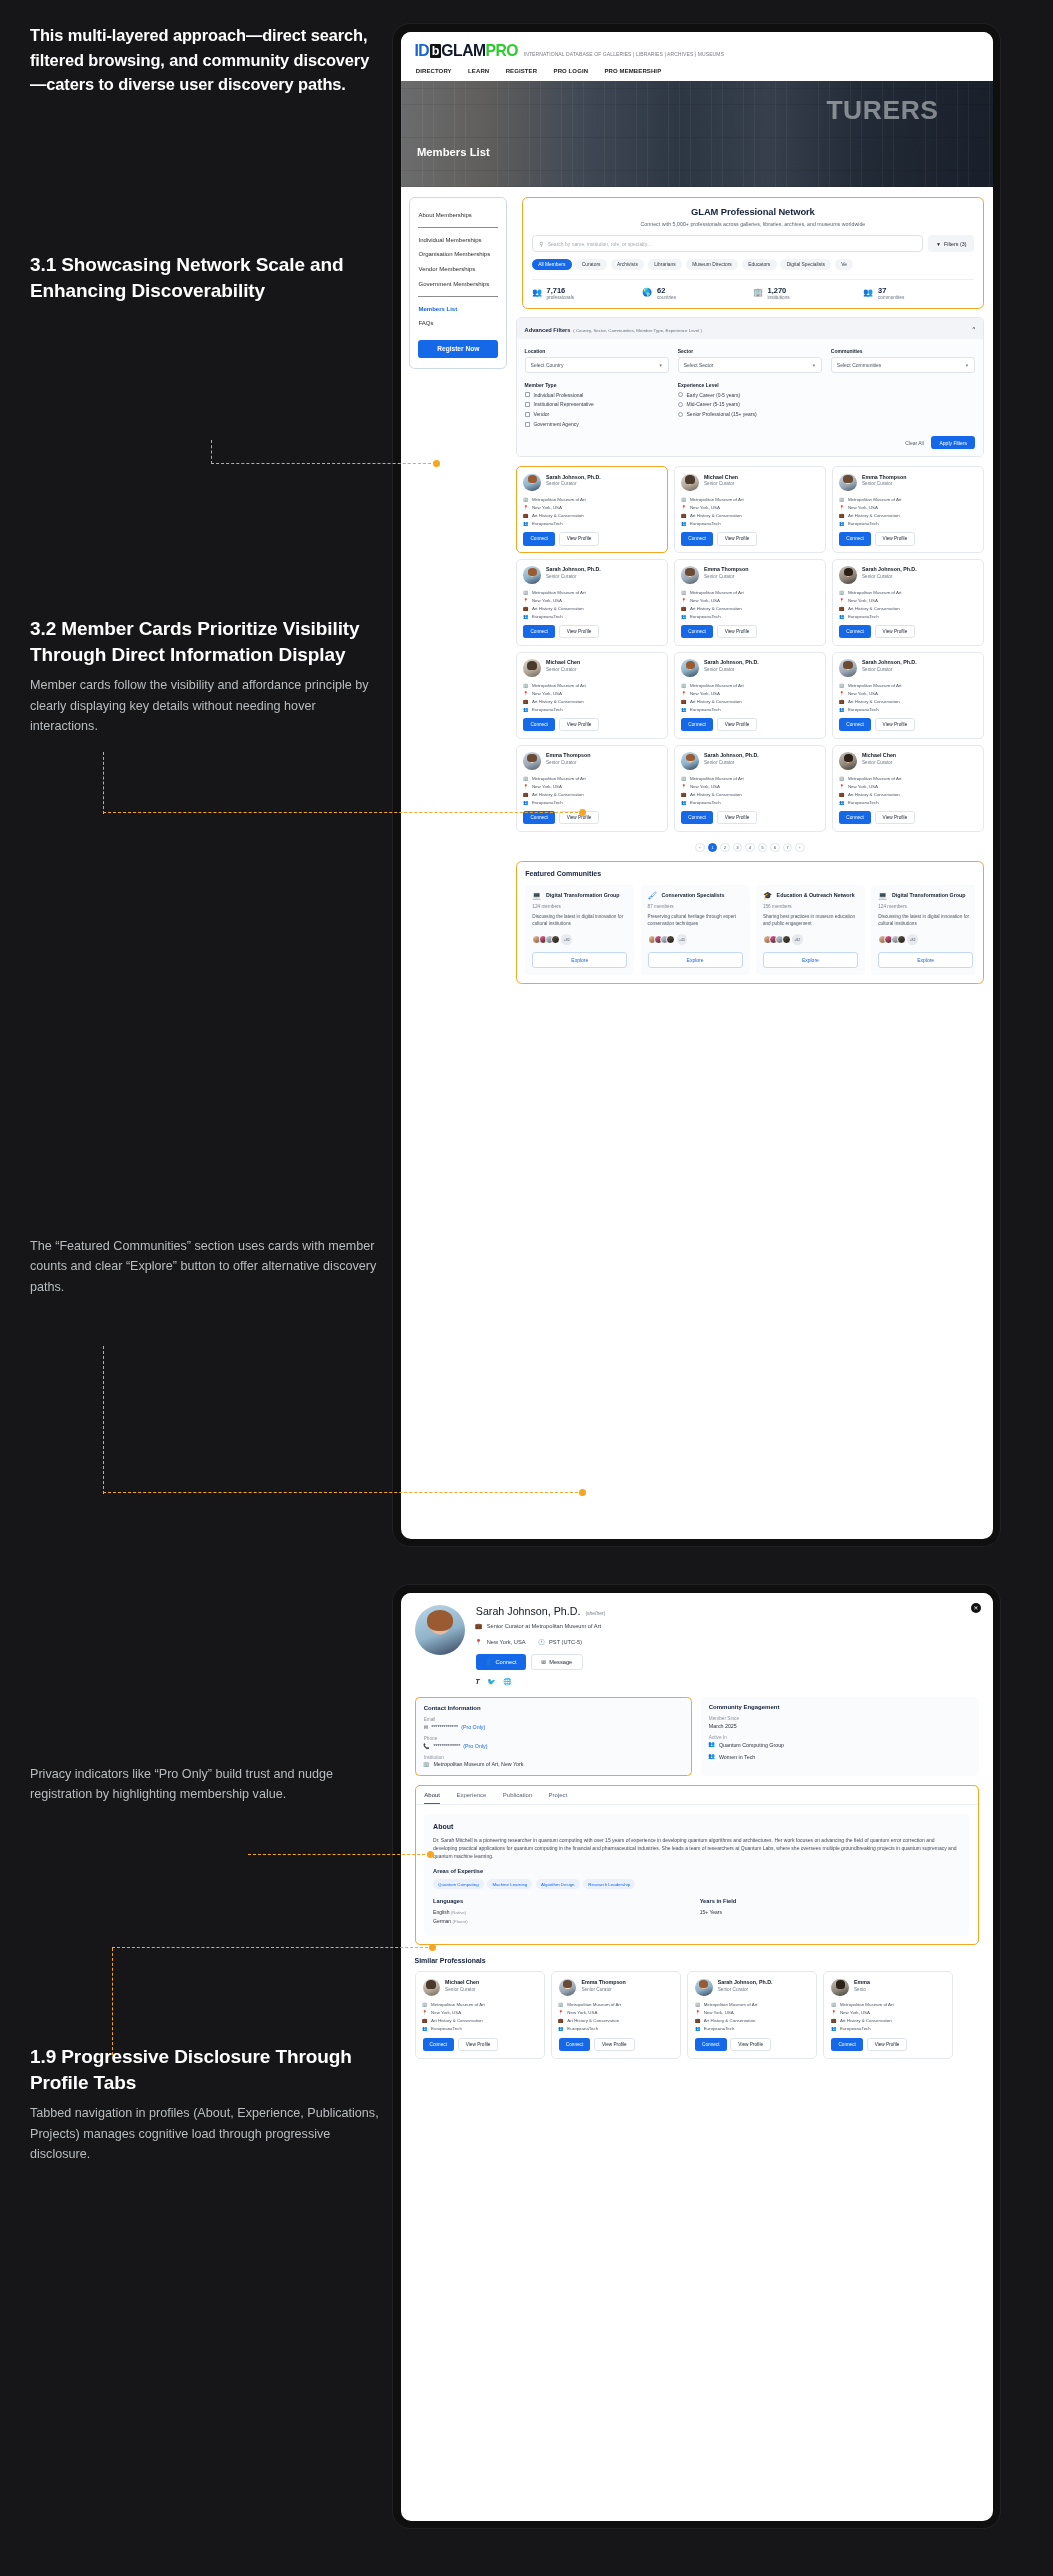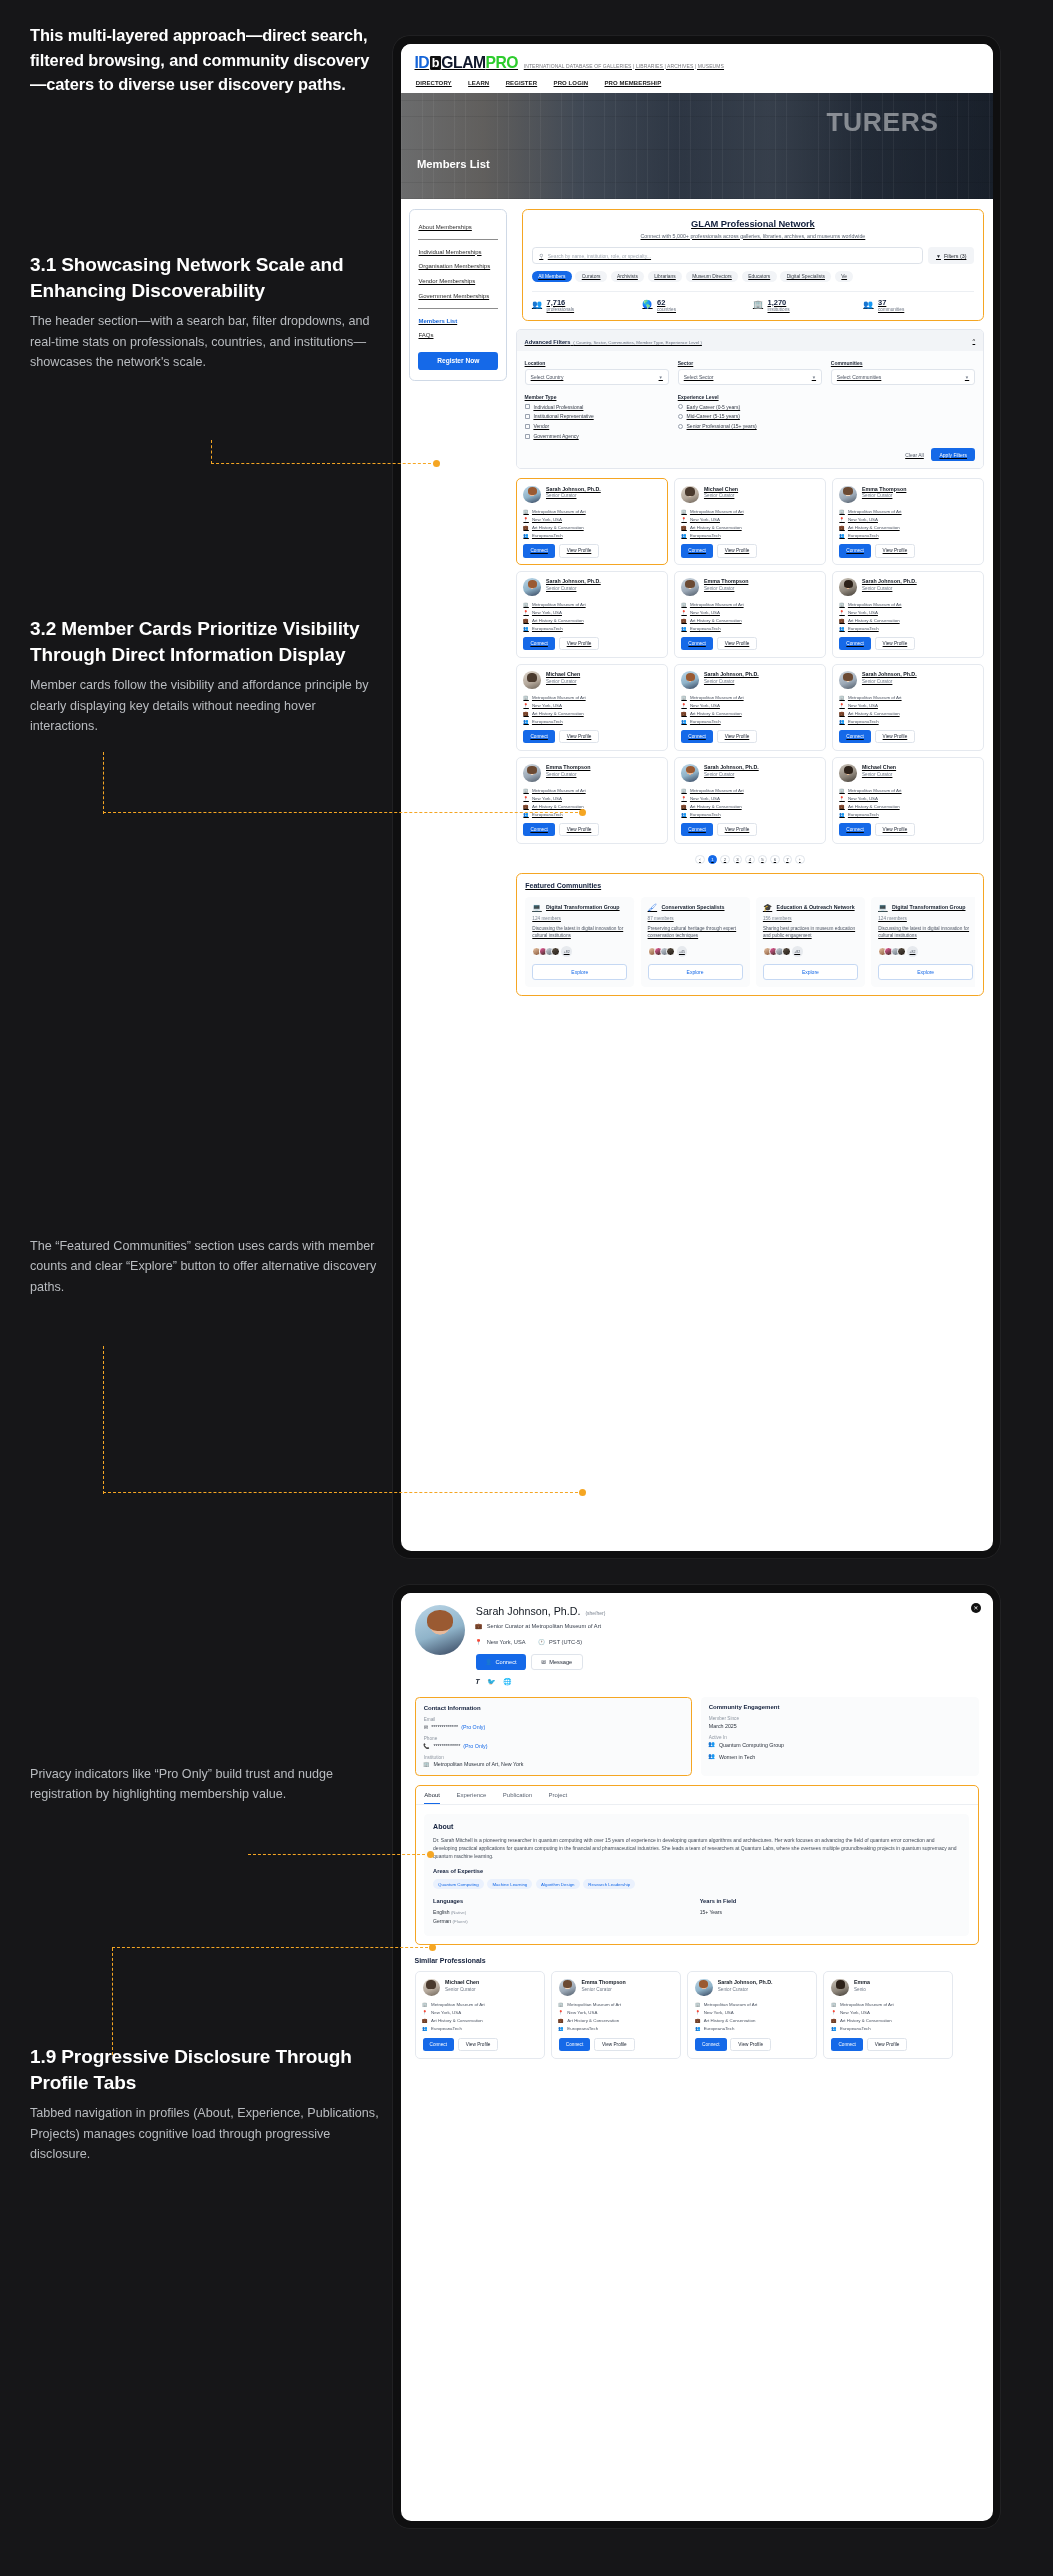--- a/index.html
+++ b/index.html
@@ -222,21 +222,20 @@
   .ph4 { background: radial-gradient(circle at 50% 40%, #e3b894 0 25%, transparent 26%), linear-gradient(160deg,#c9c2b8,#8d857a 60%,#3f3a33); }
   .ph4:after { content:''; position:absolute; left:24%; top:8%; width:52%; height:48%; border-radius:46% 46% 38% 38%; background:#2c2119; }
 </style>
 </head>
 <body>
 
 <div class="anno anno-intro" style="top:22.6px;">This multi-layered approach—direct search, filtered browsing, and community discovery—caters to diverse user discovery paths.</div>
 
 <div class="anno" style="top:252px;">
   <div class="anno-h">3.1 Showcasing Network Scale and Enhancing Discoverability</div>
-  <div class="anno-p">The header section—with a search bar, filter dropdowns, and real-time stats on professionals, countries, and institutions—showcases the network's scale.</div>
 </div>
 
 <div class="anno" style="top:616px;">
   <div class="anno-h">3.2 Member Cards Prioritize Visibility Through Direct Information Display</div>
   <div class="anno-p">Member cards follow the visibility and affordance principle by clearly displaying key details without needing hover interactions.</div>
 </div>
 
 <div class="anno" style="top:1236px;">
   <div class="anno-p">The “Featured Communities” section uses cards with member counts and clear “Explore” button to offer alternative discovery paths.</div>
 </div>
@@ -262,21 +261,21 @@
 <div class="dash dash-h" style="left:103px; top:1492px; width:480px;"></div>
 <div class="dot" style="left:579px; top:1489px;"></div>
 
 <div class="dash dash-h" style="left:248px; top:1854px; width:182px;"></div>
 <div class="dot" style="left:427px; top:1851px;"></div>
 
 <div class="dash dash-v" style="left:112px; top:1948px; height:107px;"></div>
 <div class="dash dash-h" style="left:112px; top:1947px; width:321px;"></div>
 <div class="dot" style="left:429px; top:1944px;"></div>
 
-<div class="device" style="left:393px; top:36px; width:607px; height:1522px;text-decoration:underline;">
+<div class="device" style="left:393px; top:24px; width:607px; height:1522px;">
   <div class="screen" style="height:100%;">
 
     <div class="site-header">
       <div class="logo-row">
         <div class="logo">
           <span class="l-id">ID</span>
             <span class="l-b">b</span>
             <span class="l-glam">GLAM</span>
             <span class="l-pro">PRO</span>
         </div>

